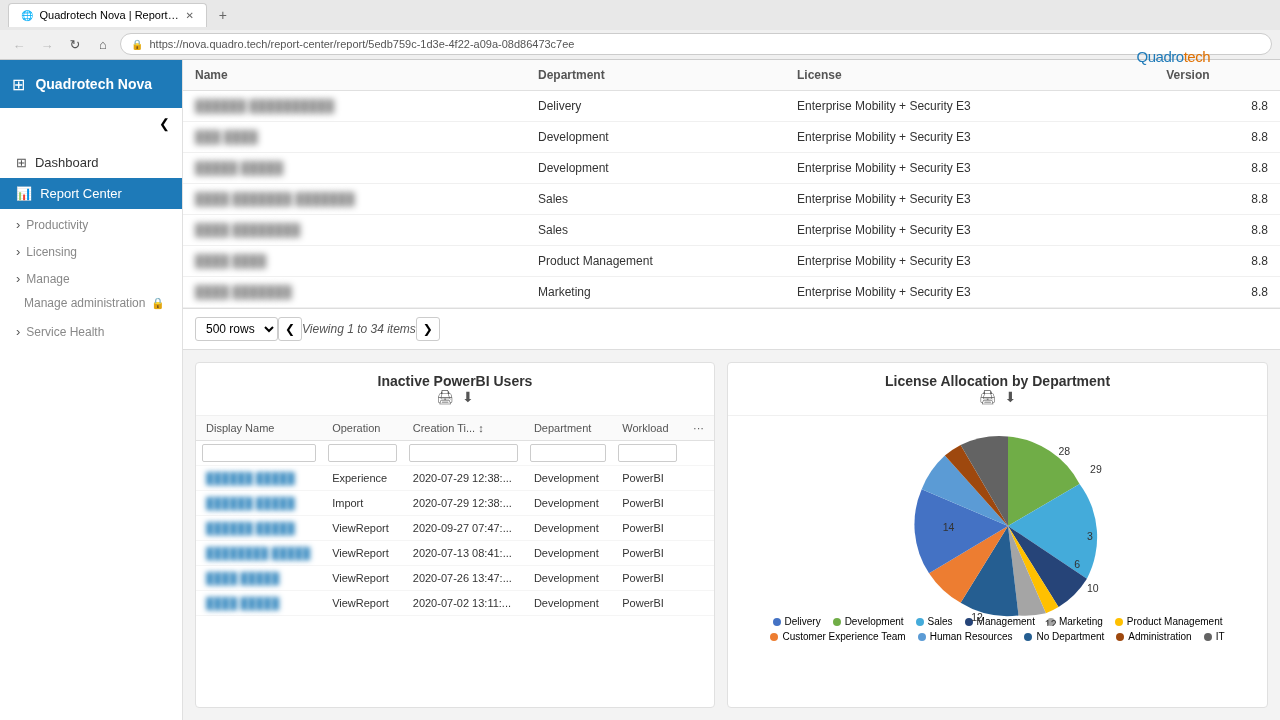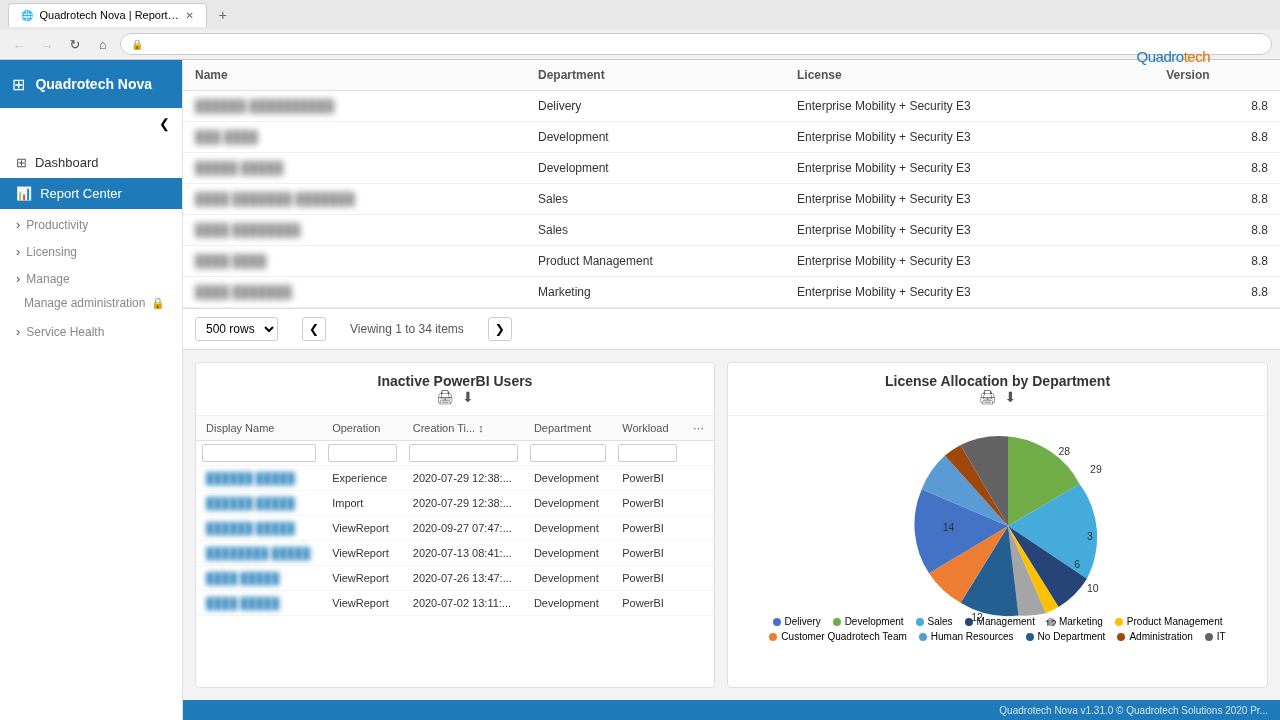--- a/index.html
+++ b/index.html
@@ -38,24 +38,24 @@
 
     
     .table-section { background: white; overflow-y: auto; max-height: 280px; border-bottom: 1px solid #ddd; }
     .data-table { width: 100%; border-collapse: collapse; }
     .data-table th { background: #fafafa; border-bottom: 1px solid #e0e0e0; padding: 8px 12px; text-align: left; font-size: 12px; color: #555; font-weight: 600; white-space: nowrap; }
     .data-table td { border-bottom: 1px solid #f0f0f0; padding: 8px 12px; font-size: 12px; color: #333; white-space: nowrap; }
     .data-table td.blurred { color: transparent; text-shadow: 0 0 6px rgba(0,0,0,0.4); user-select: none; }
     .data-table td.num { text-align: right; }
 
     
-    .pagination-bar { background: white; padding: 8px 12px; display: flex; align-items: center; gap: 24px; border-bottom: 1px solid #ddd; }
+    .pagination-bar { background: white; padding: 8px 12px; display: flex; align-items: center; gap: 0; border-bottom: 1px solid #ddd; }
     .rows-select { padding: 3px 6px; border: 1px solid #ccc; border-radius: 3px; font-size: 12px; background: white; }
     .page-btn { width: 24px; height: 24px; border: 1px solid #ccc; background: white; border-radius: 3px; display: flex; align-items: center; justify-content: center; cursor: pointer; font-size: 12px; }
-    .page-info { font-size: 12px; color: #555; }
+    .page-info { font-size: 12px; color: #555; font-style: italic; }
 
     
     .bottom-panels { display: flex; gap: 12px; padding: 12px; flex: 1; overflow: hidden; }
 
     
     .panel { background: white; border: 1px solid #e0e0e0; border-radius: 4px; overflow: hidden; display: flex; flex-direction: column; }
     .panel-left { flex: 0 0 520px; }
     .panel-right { flex: 1; }
     .panel-header { padding: 10px 14px; display: flex; align-items: center; justify-content: space-between; border-bottom: 1px solid #f0f0f0; flex-direction: column; }
     .panel-title { font-size: 14px; font-weight: 600; color: #333; }
@@ -96,20 +96,21 @@
     </div>
     <div class="browser-tab-new">+</div>
   </div>
   <div class="browser-nav">
     <div class="nav-btn disabled">←</div>
     <div class="nav-btn disabled">→</div>
     <div class="nav-btn">↻</div>
     <div class="nav-btn">⌂</div>
     <div class="address-bar">
       <span style="font-size:10px; color:#2a7ae2;">🔒</span>
+      <span style="font-size:11px; color:#555;">https://nova.quadro.tech/report-center/report/5edb759c-1d3e-4f22-a09a-08d86473c7ee</span>
     </div>
 
     <div style="position:absolute; right:70px; top:48px; display:flex; align-items:center; gap:2px;">
       <span style="font-size:15px; font-weight:300; color:#1e7ab8; letter-spacing:-0.5px;">Quadro<span style="color:#e07000;">tech</span></span>
     </div>
   </div>
 </div>
 
 <div class="app-layout">
 
@@ -380,21 +381,21 @@
             <div class="legend-item">
               <div class="legend-dot" style="background:#A5A5A5;"></div>
               <span>Marketing</span>
             </div>
             <div class="legend-item">
               <div class="legend-dot" style="background:#FFC000;"></div>
               <span>Product Management</span>
             </div>
             <div class="legend-item">
               <div class="legend-dot" style="background:#ED7D31;"></div>
-              <span>Customer Quadrotech Team</span>
+              <span>Customer Experience Team</span>
             </div>
             <div class="legend-item">
               <div class="legend-dot" style="background:#5B9BD5;"></div>
               <span>Human Resources</span>
             </div>
             <div class="legend-item">
               <div class="legend-dot" style="background:#255E91;"></div>
               <span>No Department</span>
             </div>
             <div class="legend-item">
@@ -404,18 +405,15 @@
             <div class="legend-item">
               <div class="legend-dot" style="background:#636363;"></div>
               <span>IT</span>
             </div>
           </div>
         </div>
       </div>
 
     </div>
 
-    <div class="status-bar">
-      <span>Quadrotech Nova v1.31.0 © Quadrotech Solutions 2020 Pr...</span>
-    </div>
 
   </div>
 </div>
 
 </body></html>

